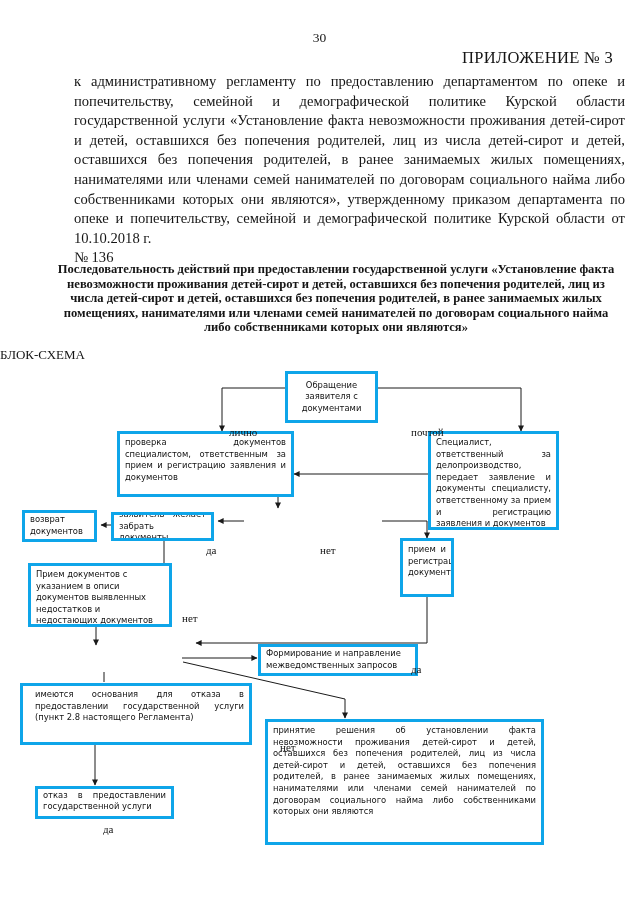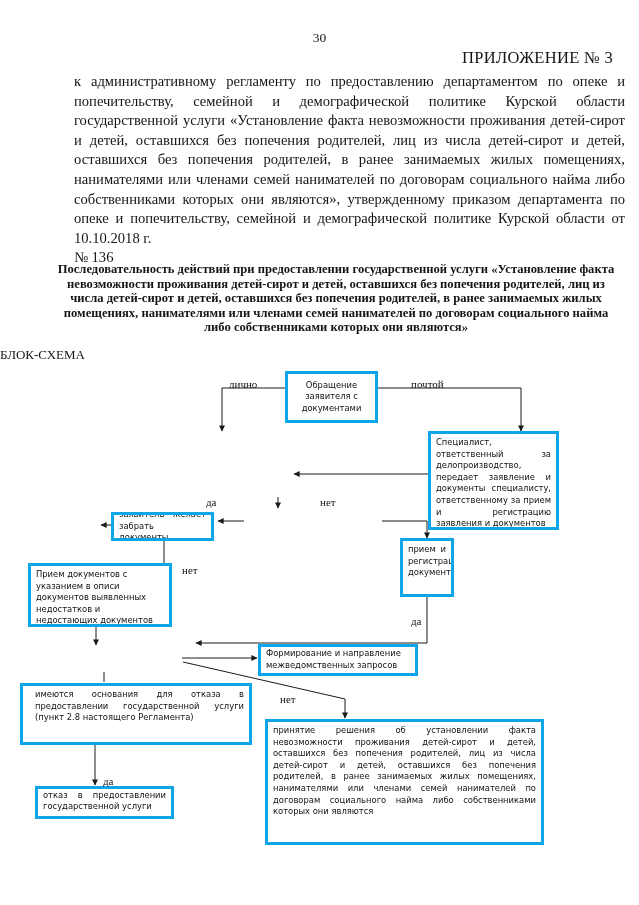--- a/index.html
+++ b/index.html
@@ -115,20 +115,21 @@
     display: flex;
     flex-direction: column;
     justify-content: center;
   }
   .edge-label {
     position: absolute;
     font-family: "Liberation Serif", serif;
     font-size: 11px;
     color: #111;
     white-space: nowrap;
+    margin-top: 48px;
   }
 </style>
 </head>
 <body>
 
 <div id="page">
 
   <div class="page-number">30</div>
 
   <div class="appendix-title">ПРИЛОЖЕНИЕ № 3</div>
@@ -179,30 +180,36 @@
         <path d="M104,672 L104,682"></path>
 
         <path d="M95,745 L95,785" marker-end="url(#arrow)"></path>
       </g>
     </svg>
 
     <div class="node center vcenter" style="left:285px; top:371px; width:93px; height:52px;">
       <span>Обращение заявителя с документами</span>
     </div>
 
+    <div class="node" style="left:117px; top:431px; width:177px; height:66px;">
+      <span>проверка документов специалистом, ответственным за прием и регистрацию заявления и документов</span>
+    </div>
 
     <div class="node" style="left:428px; top:431px; width:131px; height:99px;">
       <span>Специалист, ответственный за делопроизводство, передает заявление и документы специалисту, ответственному за прием и регистрацию заявления и документов</span>
     </div>
 
 
     <div class="node vcenter" style="left:111px; top:512px; width:103px; height:29px;">
       <span>заявитель желает забрать документы</span>
     </div>
 
+    <div class="node left vcenter" style="left:22px; top:510px; width:75px; height:32px;">
+      <span>возврат документов</span>
+    </div>
 
     <div class="node left" style="left:28px; top:563px; width:144px; height:64px;">
       <span>Прием документов с указанием в описи документов выявленных недостатков и недостающих документов</span>
     </div>
 
     <div class="node" style="left:400px; top:538px; width:54px; height:59px;">
       <span>прием и регистрация документов</span>
     </div>
 
 

